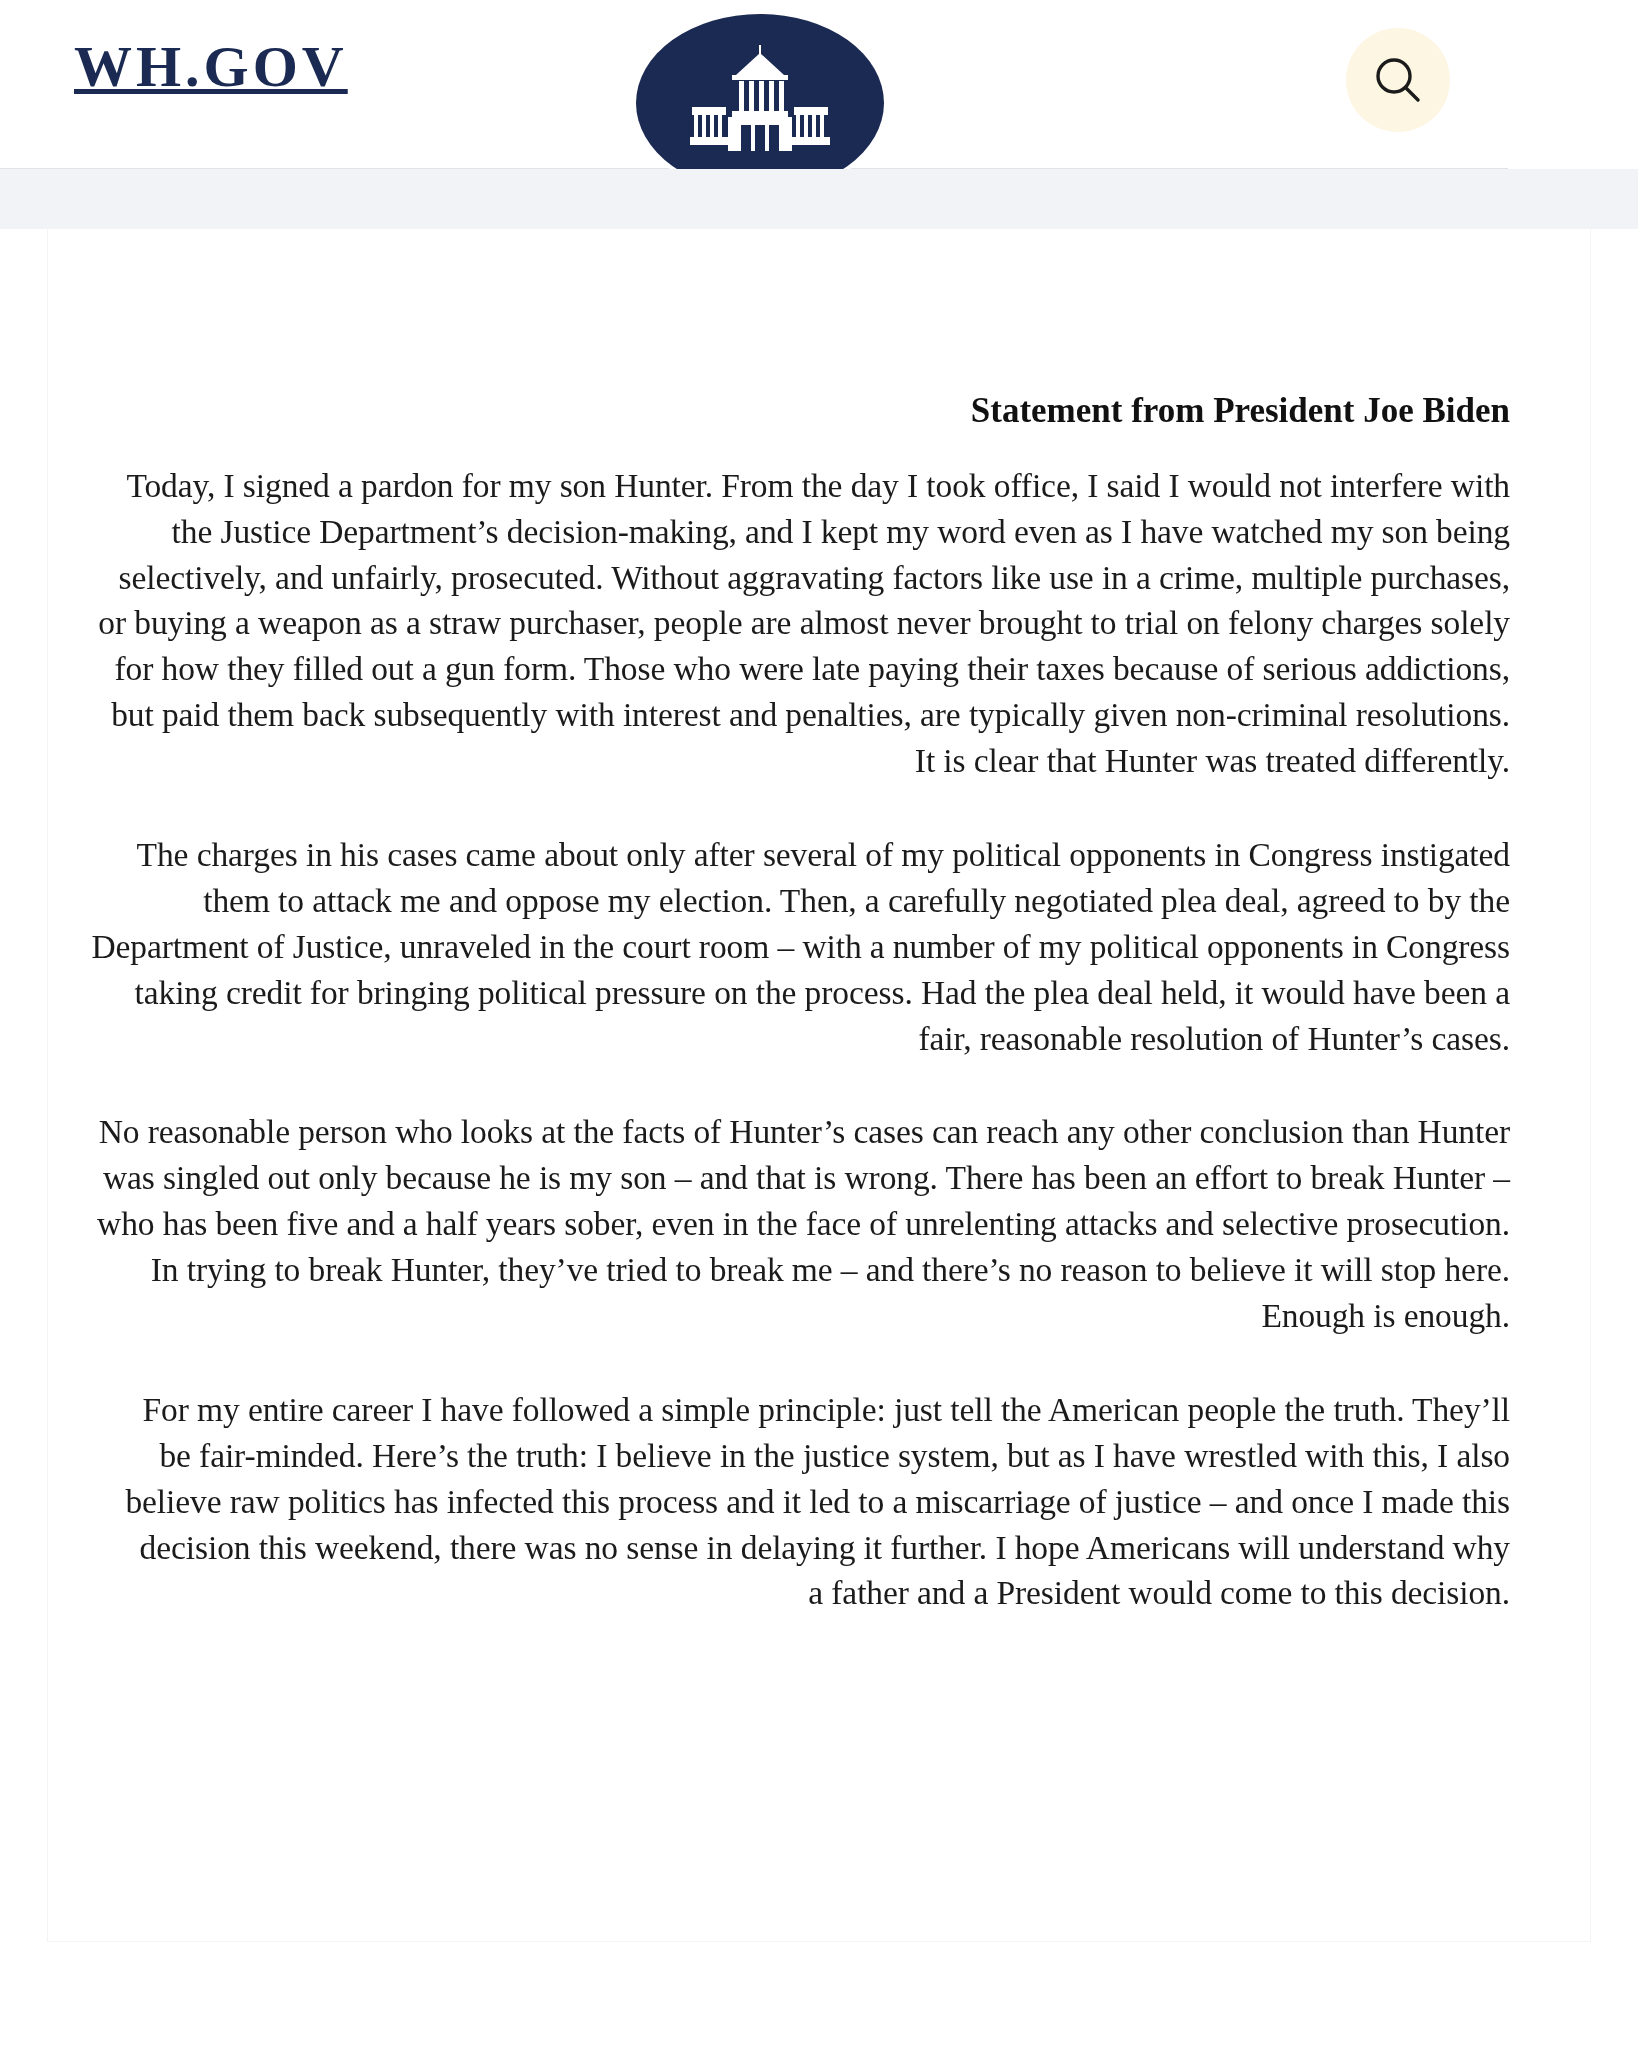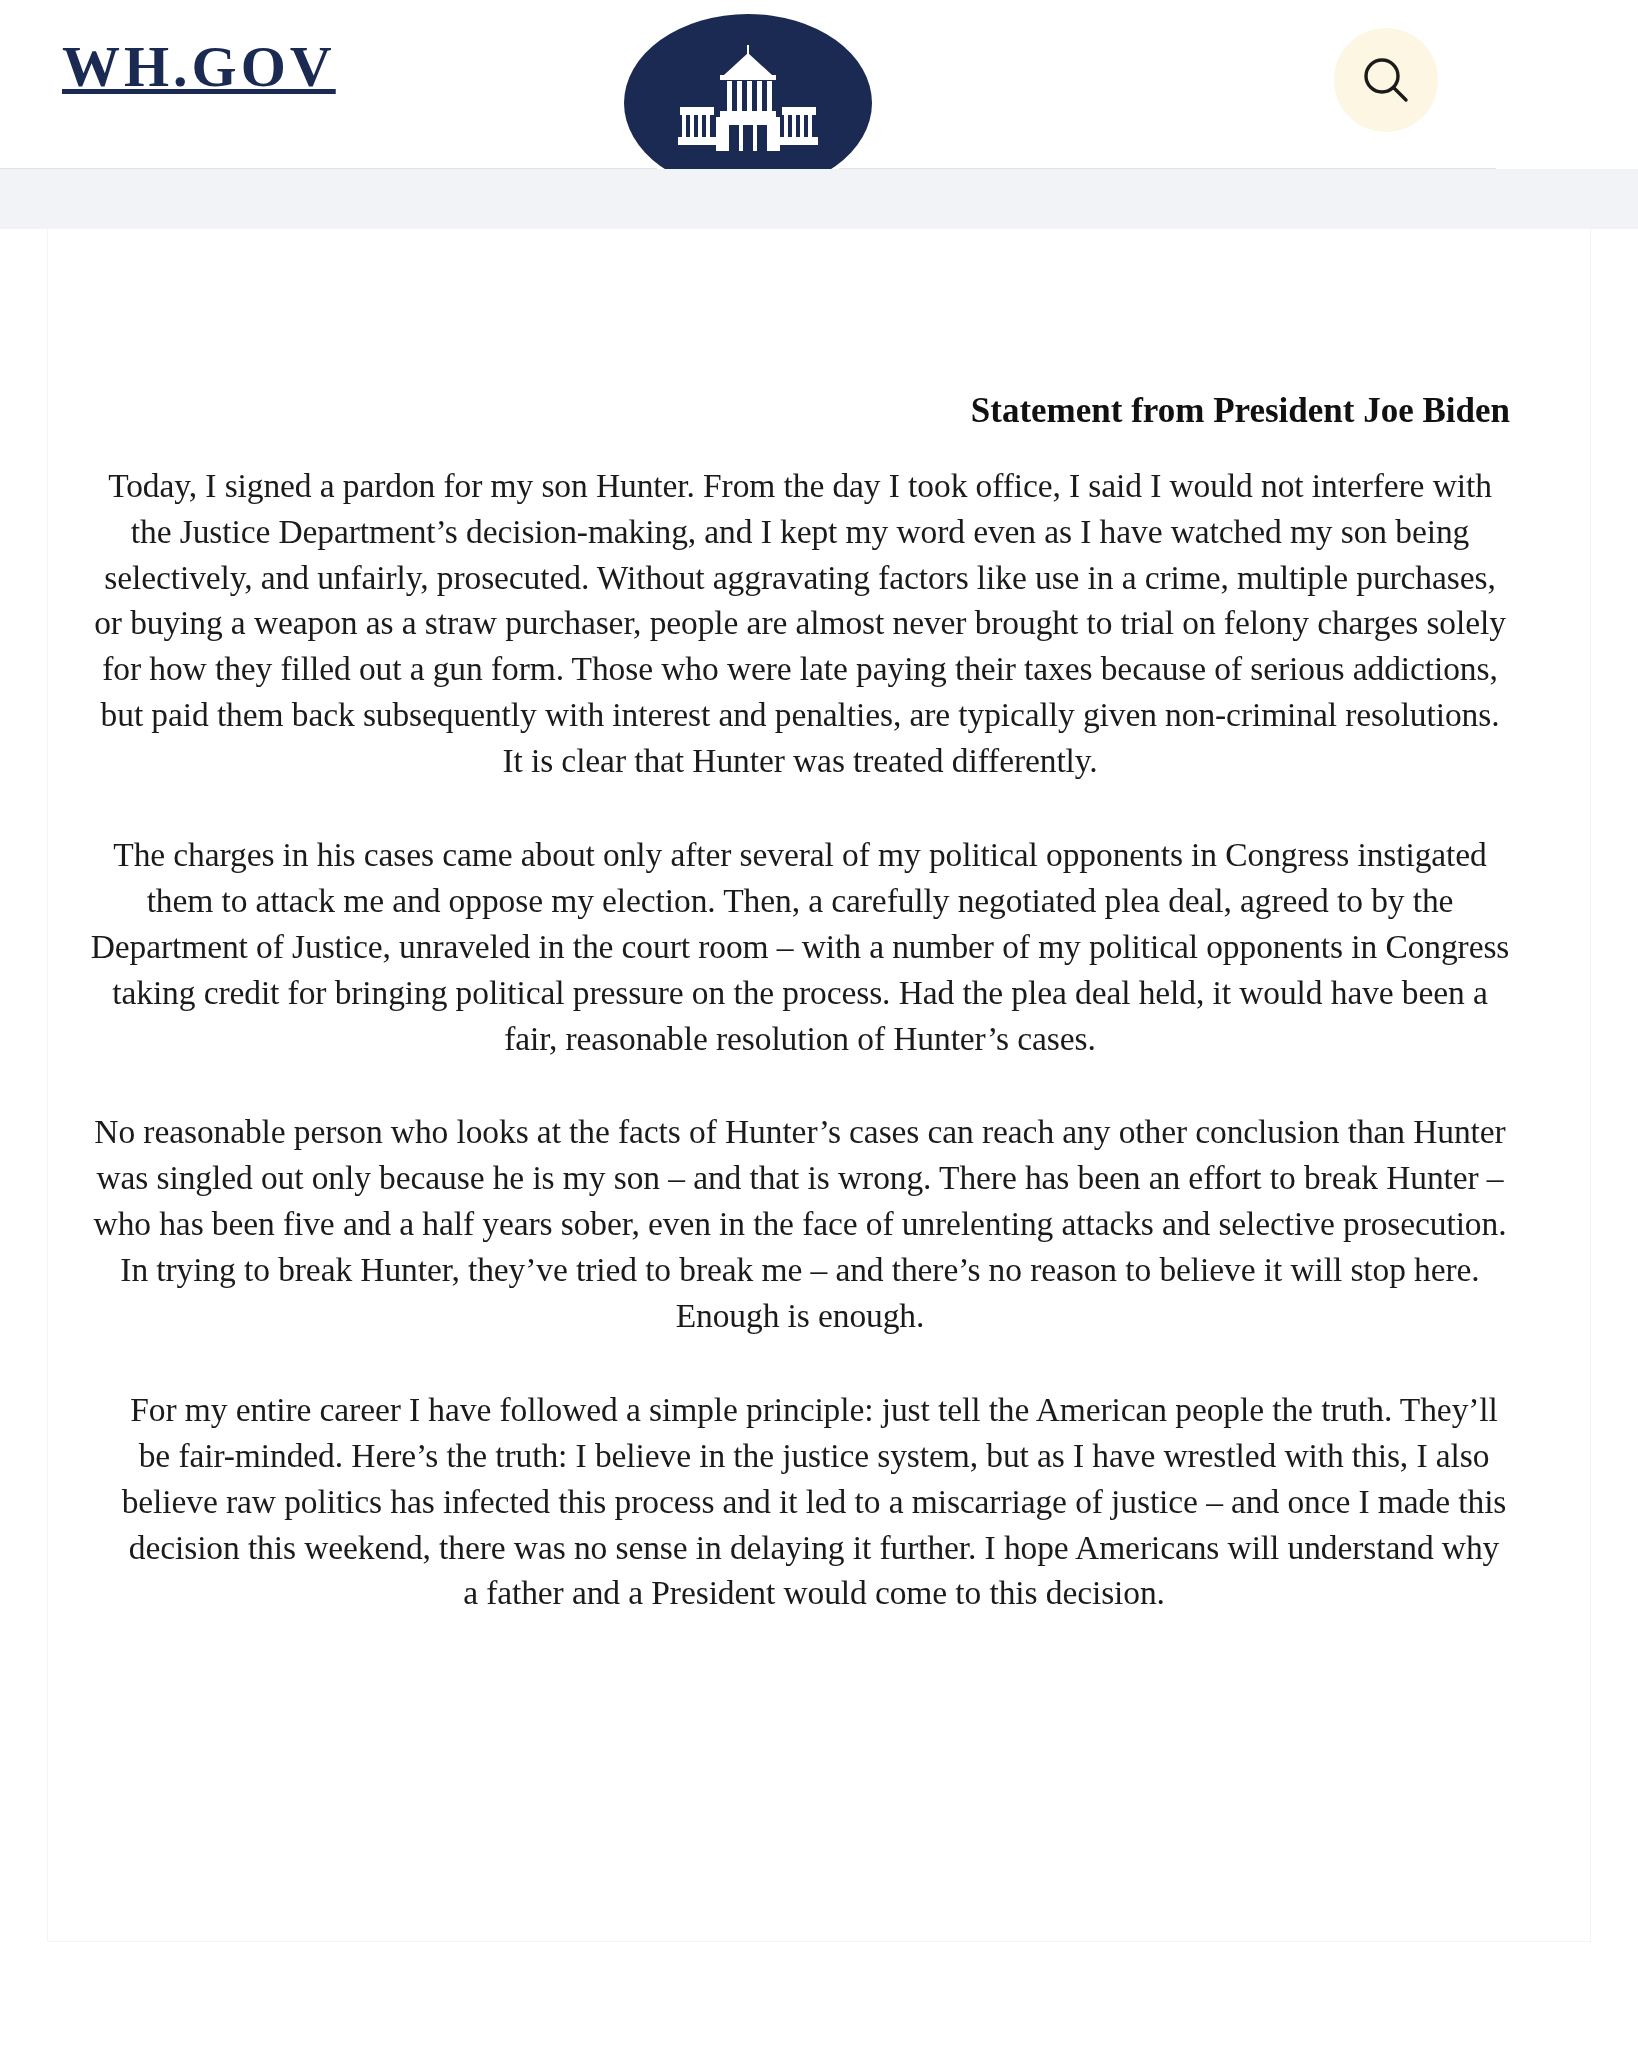--- a/index.html
+++ b/index.html
@@ -25,20 +25,21 @@
 
   
   .header {
     position: absolute;
     left: 0;
     top: 0;
     width: 1496px;
     height: 168px;
     background: #ffffff;
     border-bottom: 1px solid #e2e2e2;
+    padding-left: 12px;
   }
   .header-inner {
     position: relative;
     width: 100%;
     height: 100%;
   }
   .wordmark {
     position: absolute;
     left: 62px;
     top: 38px;
@@ -130,21 +131,21 @@
     color: #111111;
     margin: 0 0 30px 0;
   }
 
   .statement-body p {
     margin: 0 0 48px 0;
     font-family: "Liberation Serif", serif;
     font-size: 33.5px;
     line-height: 1.37;
     color: #1b1b1b;
-    text-align: center;
+    text-align: right;
     letter-spacing: -0.1px;
   }
   .statement-body p:last-child { margin-bottom: 0; margin-left: 28px; }
 
   
   .page-bottom {
     position: absolute;
     left: 0;
     bottom: 0;
     width: 1638px;

